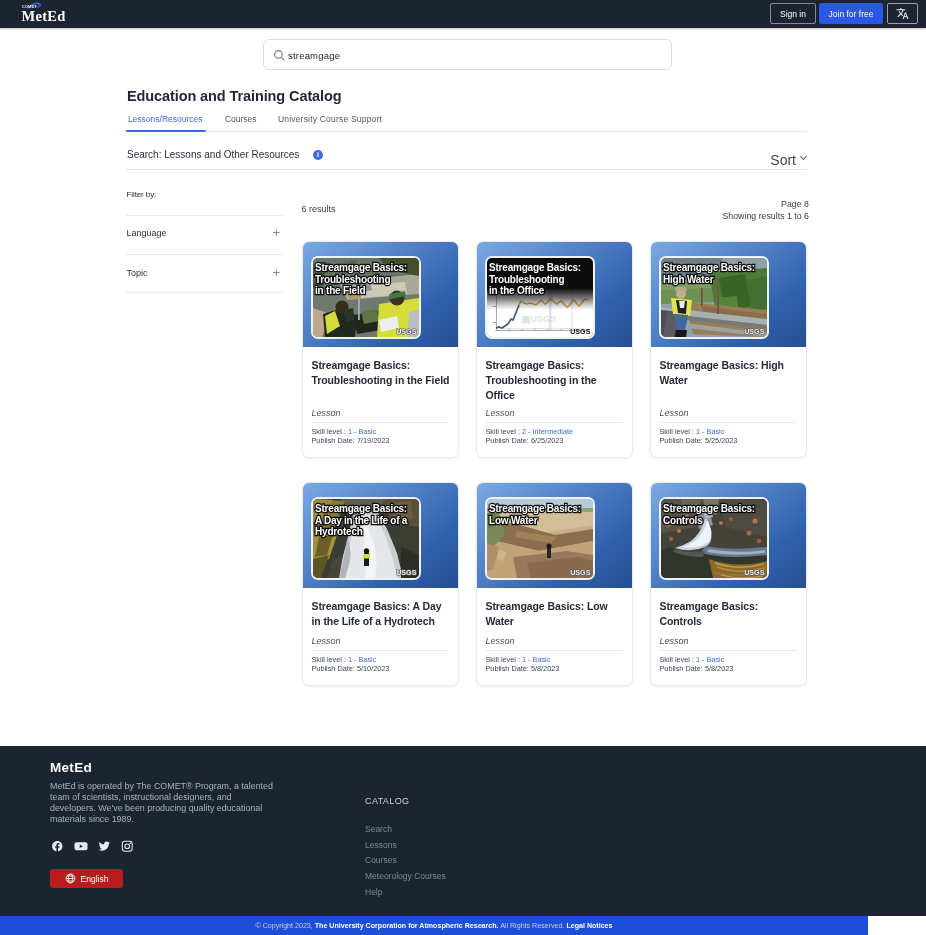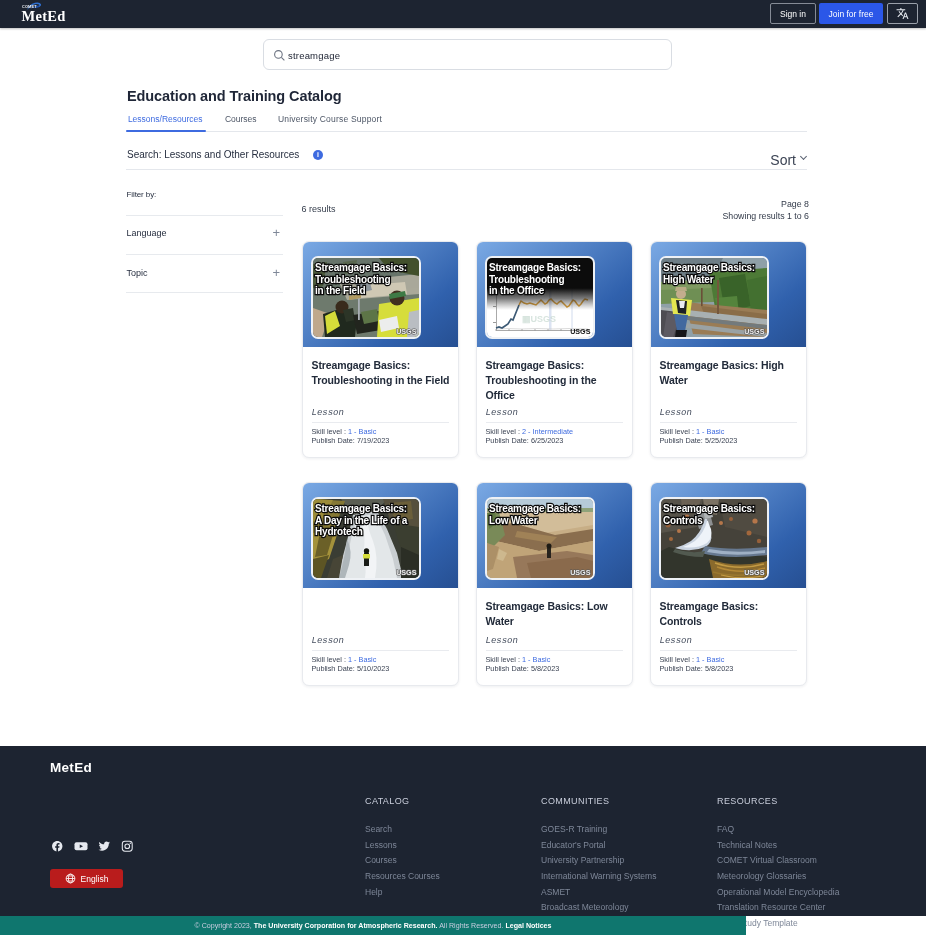--- a/index.html
+++ b/index.html
@@ -51,38 +51,38 @@
 .card { position:absolute; width:157px; border:1px solid #e8eaee; border-radius:7px; background:#fff; overflow:hidden; box-shadow:0 1px 3px rgba(20,30,60,0.07); }
 .r1 { top:0; height:217px; }
 .r2 { top:241px; height:204px; }
 .c1 { left:0; } .c2 { left:174px; } .c3 { left:348px; }
 .thumbwrap { position:absolute; left:0; top:0; width:100%; height:105px; background:linear-gradient(141deg,#7aa9e4 0%, #3061ad 72%, #264f92 100%); }
 .thumb { position:absolute; left:8px; top:14px; width:110px; height:83px; border:2px solid #eef1f5; border-radius:7px; overflow:hidden; }
 .thumb svg { display:block; }
 .cbody { position:absolute; left:8.5px; right:9px; top:105px; bottom:0; }
 .ctitle { position:absolute; left:0; top:11px; font-size:10.5px; line-height:15px; color:#222b3a; font-weight:bold; letter-spacing:-0.1px; white-space:nowrap; }
 .cmeta { position:absolute; left:0; right:0; bottom:0; height:49.5px; }
-.lesson { position:absolute; left:0; top:0; font-style:italic; font-size:9px; color:#454e5e;font-family:Liberation Mono, monospace; }
+.lesson { position:absolute; left:0; top:0; font-style:italic; font-size:9px; color:#454e5e; }
 .cdiv { position:absolute; left:0; right:0; top:14px; height:1px; background:#e9ebef; }
 .skill { position:absolute; left:0; top:19px; font-size:7.3px; color:#3c4454; }
 .skill b { color:#3e6be0; font-weight:normal; }
 .pdate { position:absolute; left:0; top:28.5px; font-size:7.3px; color:#3c4454; }
 
 
 .footer { position:absolute; left:0; top:746px; width:926px; height:170px; background:#1d2431; }
 .f-meted { position:absolute; left:50px; top:14px; color:#fff; font-size:13.5px; font-weight:bold; letter-spacing:0.3px; }
 .f-desc { position:absolute; left:50px; top:35px; width:260px; font-size:8.9px; line-height:11.1px; color:#a9b1bf; }
 .f-social { position:absolute; left:51px; top:94px; height:14px; }
 .f-social svg { vertical-align:top; }
 .f-lang { position:absolute; left:50px; top:123px; width:73px; height:19px; background:#b91c1c; border-radius:3px; color:#fff; font-size:8.5px; display:flex; align-items:center; justify-content:center; gap:5px; }
 .fcol { position:absolute; top:13px; }
 .fcol .fh { font-size:9px; color:#c9cedb; letter-spacing:0.4px; margin-bottom:18px;margin-top:37px; }
 .fcol .fi { font-size:8.5px; color:#7e8798; height:15.66px; }
 .catalog { left:365px; } .communities { left:541px; } .resources { left:717px; }
-.copybar { position:absolute; left:0; top:916px; width:746px; height:19px; background:#0f766e; color:#c9cde0; font-size:7.1px; text-align:center; line-height:20.5px; }
+.copybar { position:absolute; left:0; top:916px; width:868px; height:19px; background:#1d4ed8; color:#c9cde0; font-size:7.1px; text-align:center; line-height:20.5px; }
 .copybar b { color:#fff; }
 </style>
 </head>
 <body>
 
 <div class="header">
   <div class="logo">
     <svg class="swoosh" width="16" height="9" viewBox="0 0 16 9" style="position:absolute;left:6px;top:1.5px;">
       <path d="M1 8 Q3 2 9 0.8 Q14 0 15 2.2 Q15.5 4 12 5.5 Q14 3.8 13 2.6 Q11 1.2 7 3 Q3 5 1 8 Z" fill="#2e6fd0"></path>
       <path d="M4 7 Q8 3.4 13 3.4 Q14 4.6 10.5 6 Q7.5 5.2 4 7 Z" fill="#1e4fa8"></path>
@@ -296,20 +296,21 @@
 <circle cx="53.5" cy="52" r="2.7" fill="#11140d"></circle>
 <rect x="50" y="55" width="7" height="4.5" fill="#d5dc3a"></rect>
 <text x="2" y="13" font-family="Liberation Sans" font-size="10" font-weight="bold" fill="#fff" stroke="#0a0a0a" stroke-width="2.4" paint-order="stroke" letter-spacing="-0.2">Streamgage Basics:</text>
             <text x="2" y="24.5" font-family="Liberation Sans" font-size="10" font-weight="bold" fill="#fff" stroke="#0a0a0a" stroke-width="2.4" paint-order="stroke" letter-spacing="-0.3">A Day in the Life of a</text>
             <text x="2" y="36" font-family="Liberation Sans" font-size="10" font-weight="bold" fill="#fff" stroke="#0a0a0a" stroke-width="2.4" paint-order="stroke" letter-spacing="-0.2">Hydrotech</text>
             <text x="103.5" y="75.5" text-anchor="end" font-family="Liberation Sans" font-size="7.2" font-weight="bold" fill="#ececec" stroke="#555" stroke-width="1.2" paint-order="stroke">USGS</text>
           </svg>
     </div>
       </div>
     <div class="cbody">
+      <div class="ctitle">Streamgage Basics: A Day<br>in the Life of a Hydrotech</div>
       <div class="cmeta">
         <div class="lesson">Lesson</div>
         <div class="cdiv"></div>
         <div class="skill">Skill level : <b>1 - Basic</b></div>
         <div class="pdate">Publish Date: 5/10/2023</div>
       </div>
     </div>
   </div>
 
   <div class="card r2 c2">
@@ -395,20 +396,21 @@
         <div class="cdiv"></div>
         <div class="skill">Skill level : <b>1 - Basic</b></div>
         <div class="pdate">Publish Date: 5/8/2023</div>
       </div>
     </div>
   </div>
 </div>
 
 <div class="footer">
   <div class="f-meted">MetEd</div>
+  <div class="f-desc">MetEd is operated by The COMET® Program, a talented<br>team of scientists, instructional designers, and<br>developers. We've been producing quality educational<br>materials since 1989.</div>
   <div class="f-social">
     <svg width="12.5" height="12.5" viewBox="0 0 24 24" fill="#e6e9ef" style="margin-right:6px;">
         <path d="M12 2C6.5 2 2 6.5 2 12c0 5 3.7 9.1 8.4 9.9v-7H7.9V12h2.5V9.8c0-2.5 1.5-3.9 3.8-3.9 1.1 0 2.2.2 2.2.2v2.5h-1.3c-1.2 0-1.6.8-1.6 1.6V12h2.8l-.4 2.9h-2.4v7C18.3 21.1 22 17 22 12c0-5.5-4.5-10-10-10z"></path>
       </svg>
     <svg width="14" height="12.5" viewBox="0 0 28 24" fill="#e6e9ef" style="margin-right:6px;">
         <rect x="1" y="4" width="26" height="16" rx="4"></rect>
         <path d="M11.5 8.5 L18 12 L11.5 15.5 Z" fill="#1d2431"></path>
       </svg>
     <svg width="12.5" height="12.5" viewBox="0 0 24 24" fill="#e6e9ef" style="margin-right:6px;">
         <path d="M23 4.9c-.8.4-1.7.6-2.6.8.9-.6 1.6-1.5 2-2.5-.9.5-1.9.9-2.9 1.1-.8-.9-2-1.5-3.3-1.5-2.5 0-4.5 2-4.5 4.5 0 .4 0 .7.1 1-3.7-.2-7-2-9.2-4.7-.4.7-.6 1.5-.6 2.3 0 1.6.8 2.9 2 3.7-.7 0-1.4-.2-2-.5v.1c0 2.2 1.5 4 3.6 4.4-.4.1-.8.2-1.2.2-.3 0-.6 0-.9-.1.6 1.8 2.2 3.1 4.2 3.1-1.5 1.2-3.5 1.9-5.6 1.9-.4 0-.7 0-1.1-.1 2 1.3 4.4 2 6.9 2 8.3 0 12.8-6.9 12.8-12.8v-.6c.9-.6 1.6-1.4 2.3-2.3z"></path>
@@ -425,36 +427,17 @@
         <ellipse cx="12" cy="12" rx="4.5" ry="9.5"></ellipse>
         <path d="M2.5 12 H21.5 M4 6.5 H20 M4 17.5 H20"></path>
       </svg>
     English
   </div>
   <div class="fcol catalog">
     <div class="fh">CATALOG</div>
     <div class="fi">Search</div>
       <div class="fi">Lessons</div>
       <div class="fi">Courses</div>
-      <div class="fi">Resources Courses</div>
+      <div class="fi">Meteorology Courses</div>
       <div class="fi">Help</div>
   </div>
-  <div class="fcol communities">
-    <div class="fh">COMMUNITIES</div>
-    <div class="fi">GOES-R Training</div>
-      <div class="fi">Educator's Portal</div>
-      <div class="fi">University Partnership</div>
-      <div class="fi">International Warning Systems</div>
-      <div class="fi">ASMET</div>
-      <div class="fi">Broadcast Meteorology</div>
-  </div>
-  <div class="fcol resources">
-    <div class="fh">RESOURCES</div>
-    <div class="fi">FAQ</div>
-      <div class="fi">Technical Notes</div>
-      <div class="fi">COMET Virtual Classroom</div>
-      <div class="fi">Meteorology Glossaries</div>
-      <div class="fi">Operational Model Encyclopedia</div>
-      <div class="fi">Translation Resource Center</div>
-      <div class="fi">Case Study Template</div>
-  </div>
 </div>
 <div class="copybar">© Copyright 2023, <b>The University Corporation for Atmospheric Research.</b> All Rights Reserved. <b>Legal Notices</b></div>
 
 </body></html>

